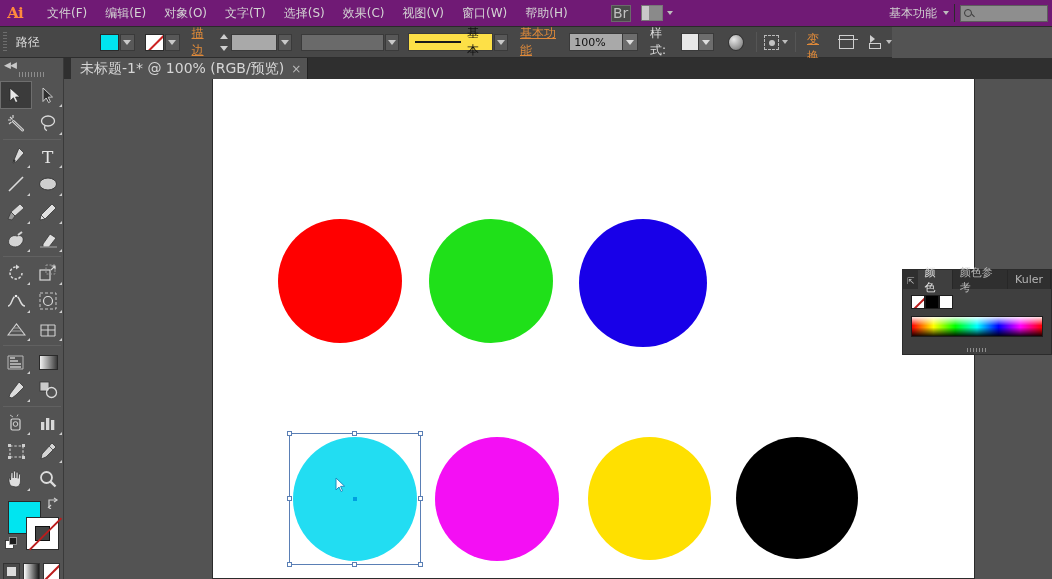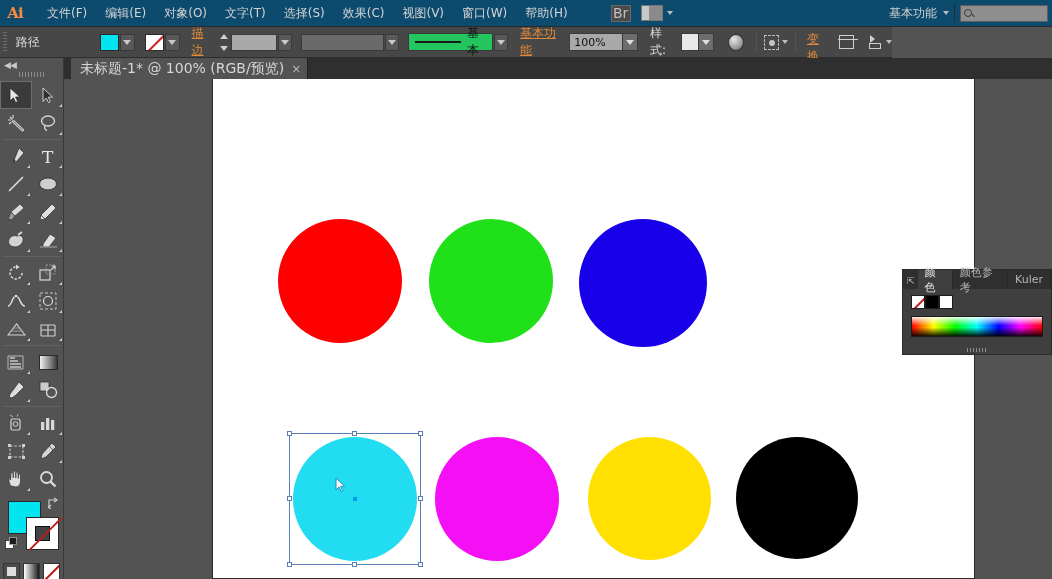--- a/index.html
+++ b/index.html
@@ -7,21 +7,21 @@
     width: 1052px; height: 579px;
     overflow: hidden;
     background: #535353;
     font-family: "DejaVu Sans", "Liberation Sans", sans-serif;
   }
   #app { position: relative; width: 1052px; height: 579px; }
 
   
   .menubar {
     position: absolute; left: 0; top: 0; width: 1052px; height: 27px;
-    background: #0c4a6e;
+    background: #701a75;
     border-bottom: 1px solid #2a2a2a;
     display: flex; align-items: center;
   }
   .ai-logo {
     width: 30px; height: 27px; display: flex; align-items: center; justify-content: center;
     color: #ff8a3d; font-weight: bold; font-size: 15px;
     font-family: "DejaVu Serif", "Liberation Serif", serif;
     letter-spacing: -1px;
   }
   .menu-items { display: flex; align-items: center; margin-left: 8px; }
@@ -76,21 +76,21 @@
   .stepper span{width:0;height:0;border-left:4px solid transparent;border-right:4px solid transparent;}
   .stepper .up{border-bottom:5px solid #cfcfcf;}
   .stepper .dn{border-top:5px solid #cfcfcf;}
   .field-gray {
     height:17px;background:#a9a9a9;border:1px solid #3a3a3a;
   }
   .field-dark {
     height:17px;background:#6a6a6a;border:1px solid #3a3a3a;
   }
   .profile-field {
-    height:18px;background:#22c55e;border:1px solid #3a3a3a;display:flex;align-items:center;
+    height:18px;background:#fde047;border:1px solid #3a3a3a;display:flex;align-items:center;
     padding:0 6px; gap:6px;
   }
   .profile-line { width:58px;height:2px;background:#1a1a1a; }
   .profile-txt { color:#111;font-size:12px; }
   .opacity-field {
     width:58px;height:18px;background:#a9a9a9;border:1px solid #3a3a3a;
     color:#111;font-size:11px;display:flex;align-items:center;padding-left:4px;
   }
   .drop-md {
     width:17px;height:18px;background:#6d6d6d;border:1px solid #3a3a3a;

